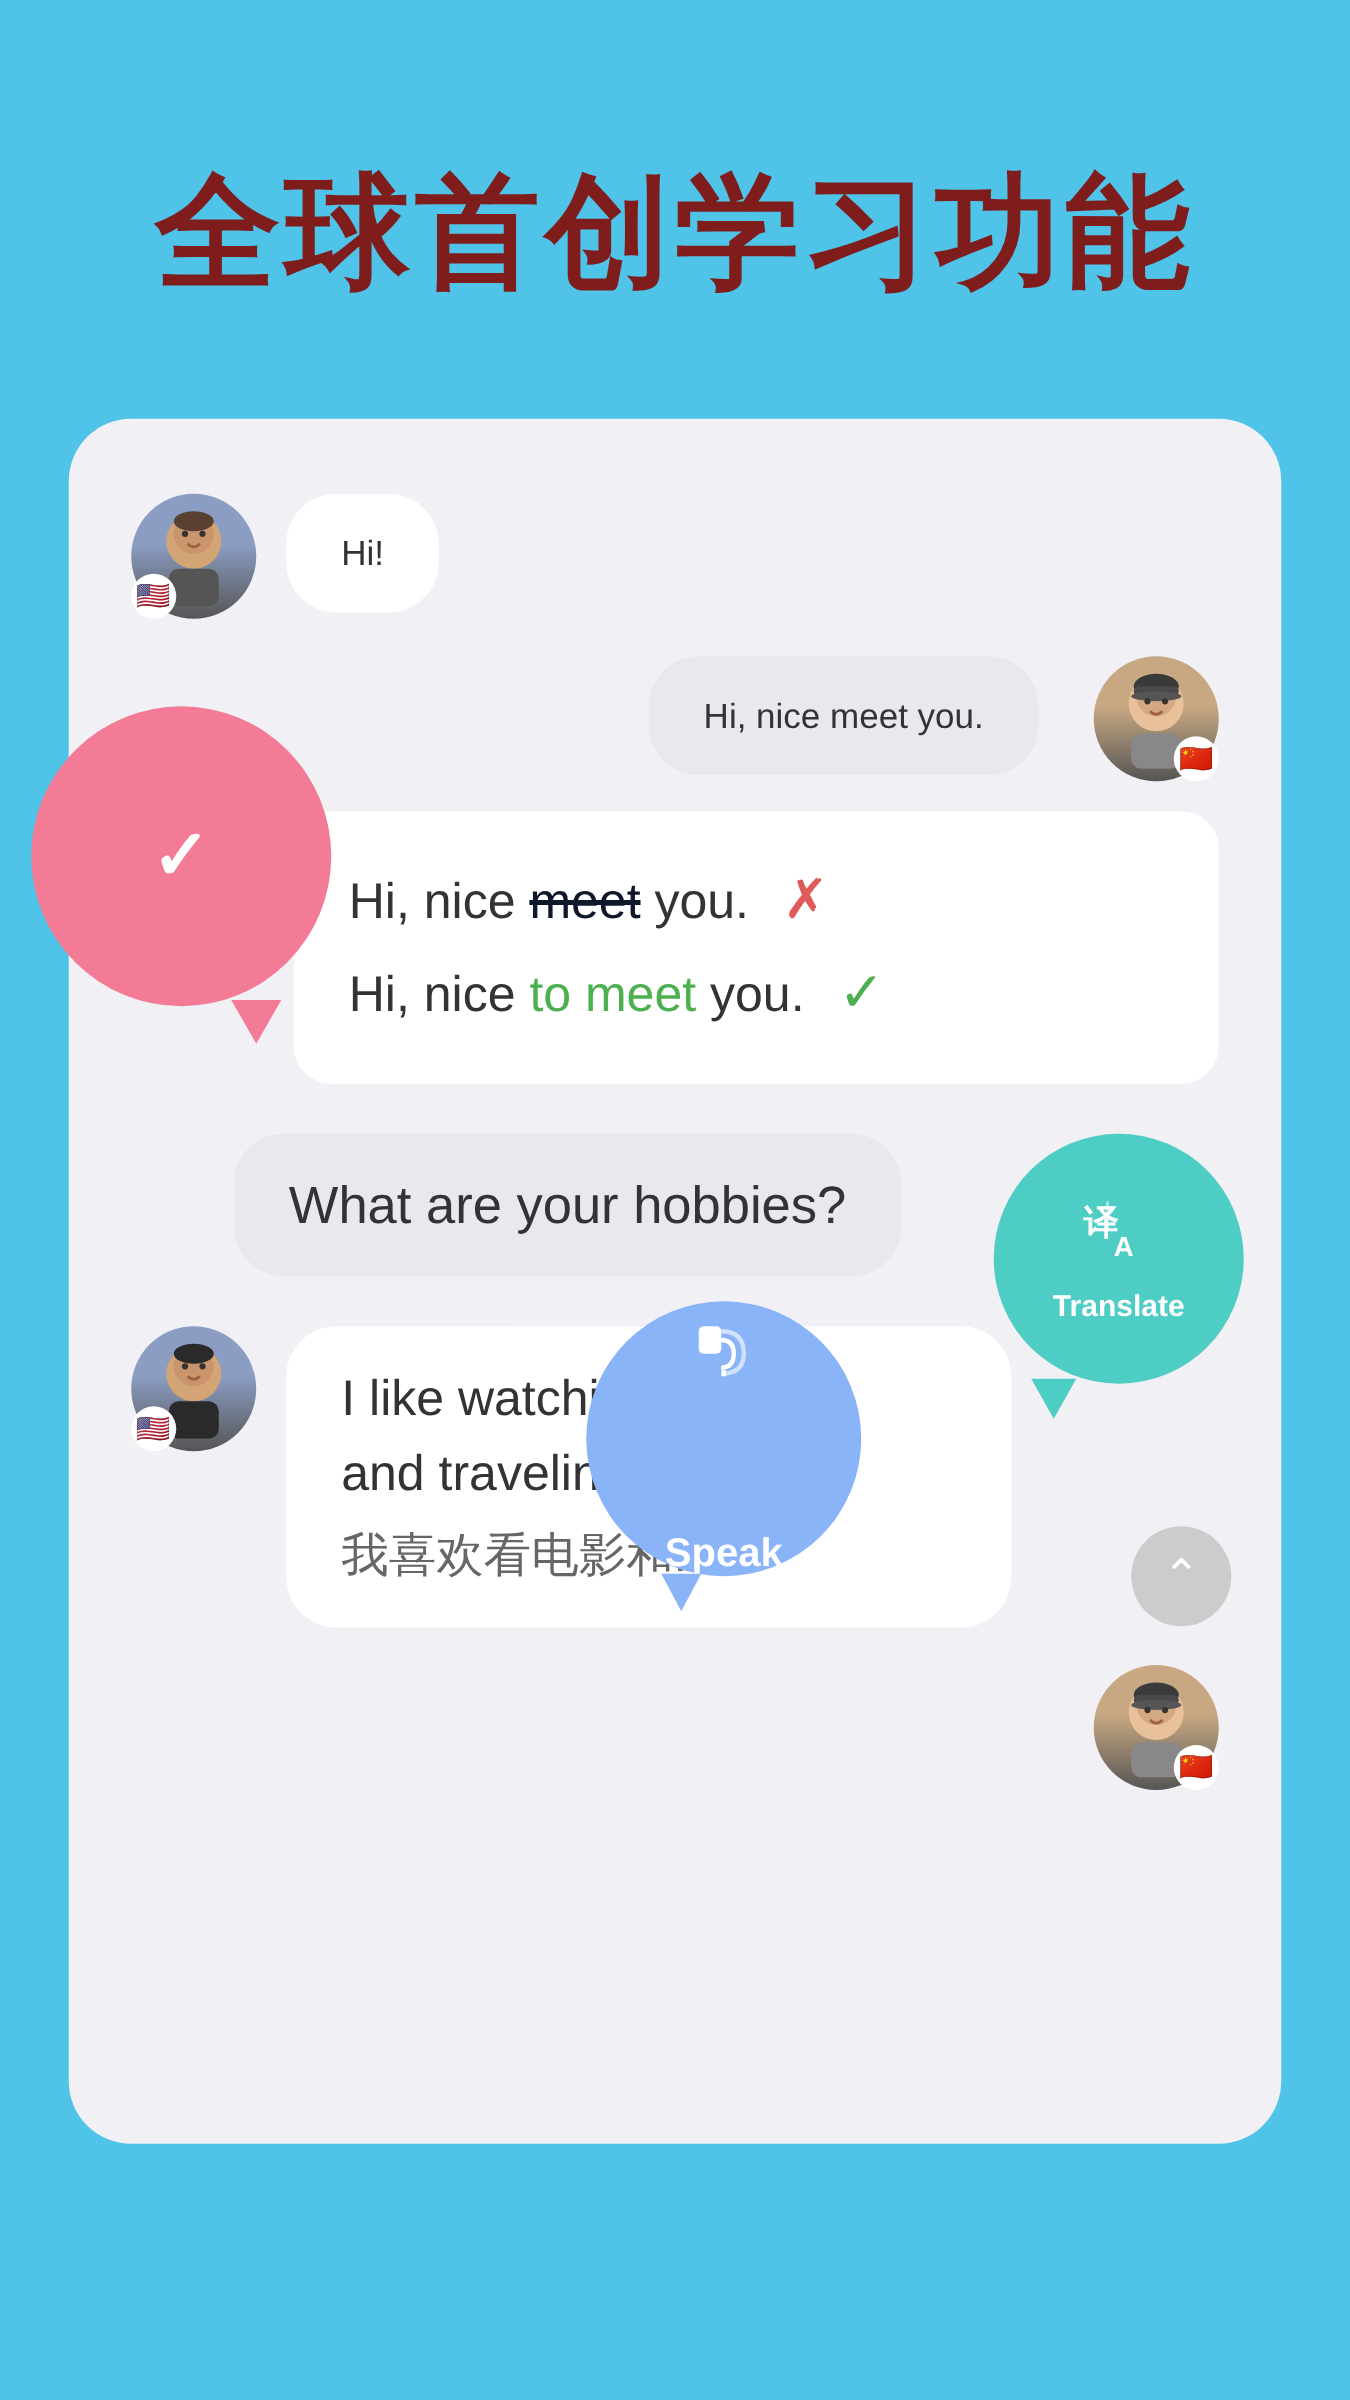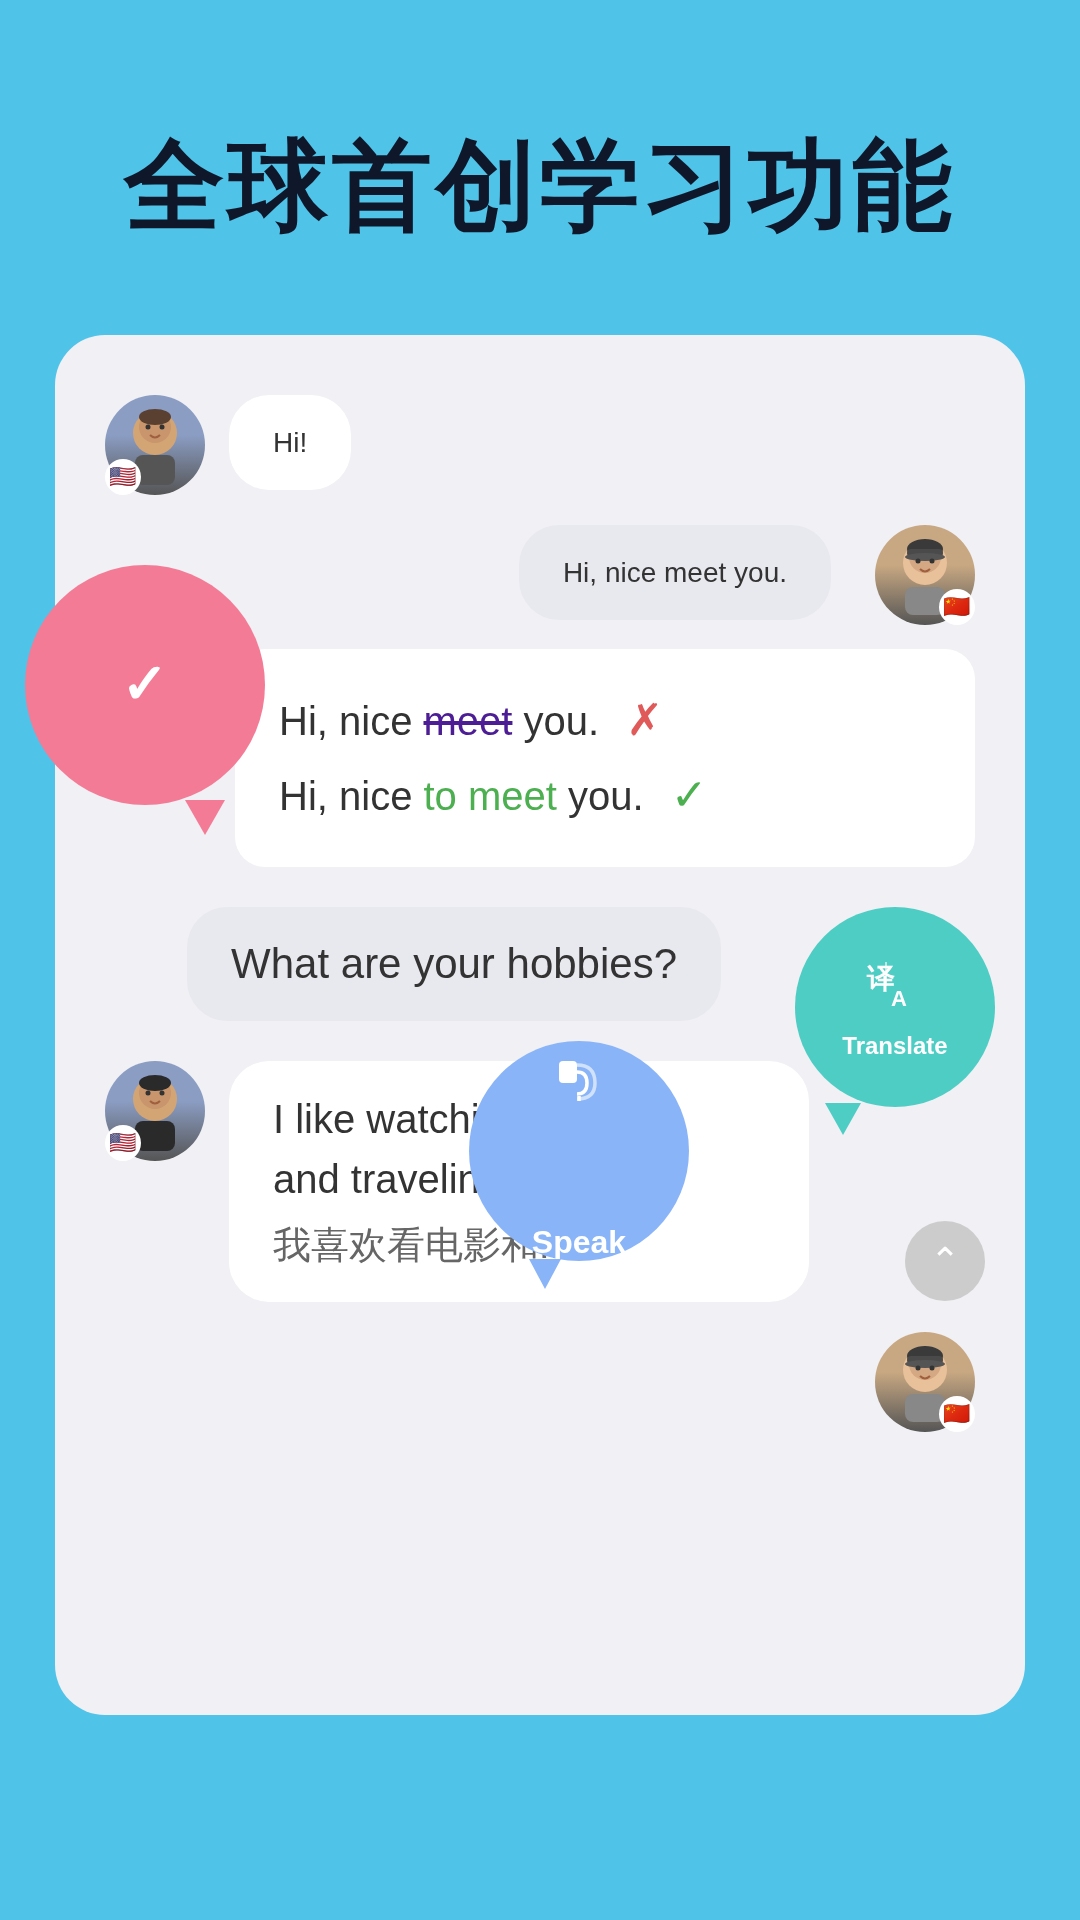--- a/index.html
+++ b/index.html
@@ -13,21 +13,21 @@
       position: relative;
     }
 
     .header {
       text-align: center;
       padding-top: 120px;
       padding-bottom: 80px;
     }
 
     .header-title {
-      color: #0f172a;
+      color: #7f1d1d;
       font-size: 100px;
       font-weight: 700;
       letter-spacing: 4px;
     }
 
     .chat-container {
       background: #f0f0f5;
       border-radius: 50px;
       margin: 0 55px;
       padding: 60px 50px 60px 50px;
@@ -158,21 +158,21 @@
       font-size: 40px;
       line-height: 1.7;
     }
 
     .wrong-text {
       color: #333;
     }
 
     .strikethrough {
       text-decoration: line-through;
-      color: #4c1d95;
+      color: #0f172a;
     }
 
     .correct-text {
       color: #4caf50;
     }
 
     .x-icon {
       color: #e05a5a;
       margin-left: 16px;
       font-size: 44px;

